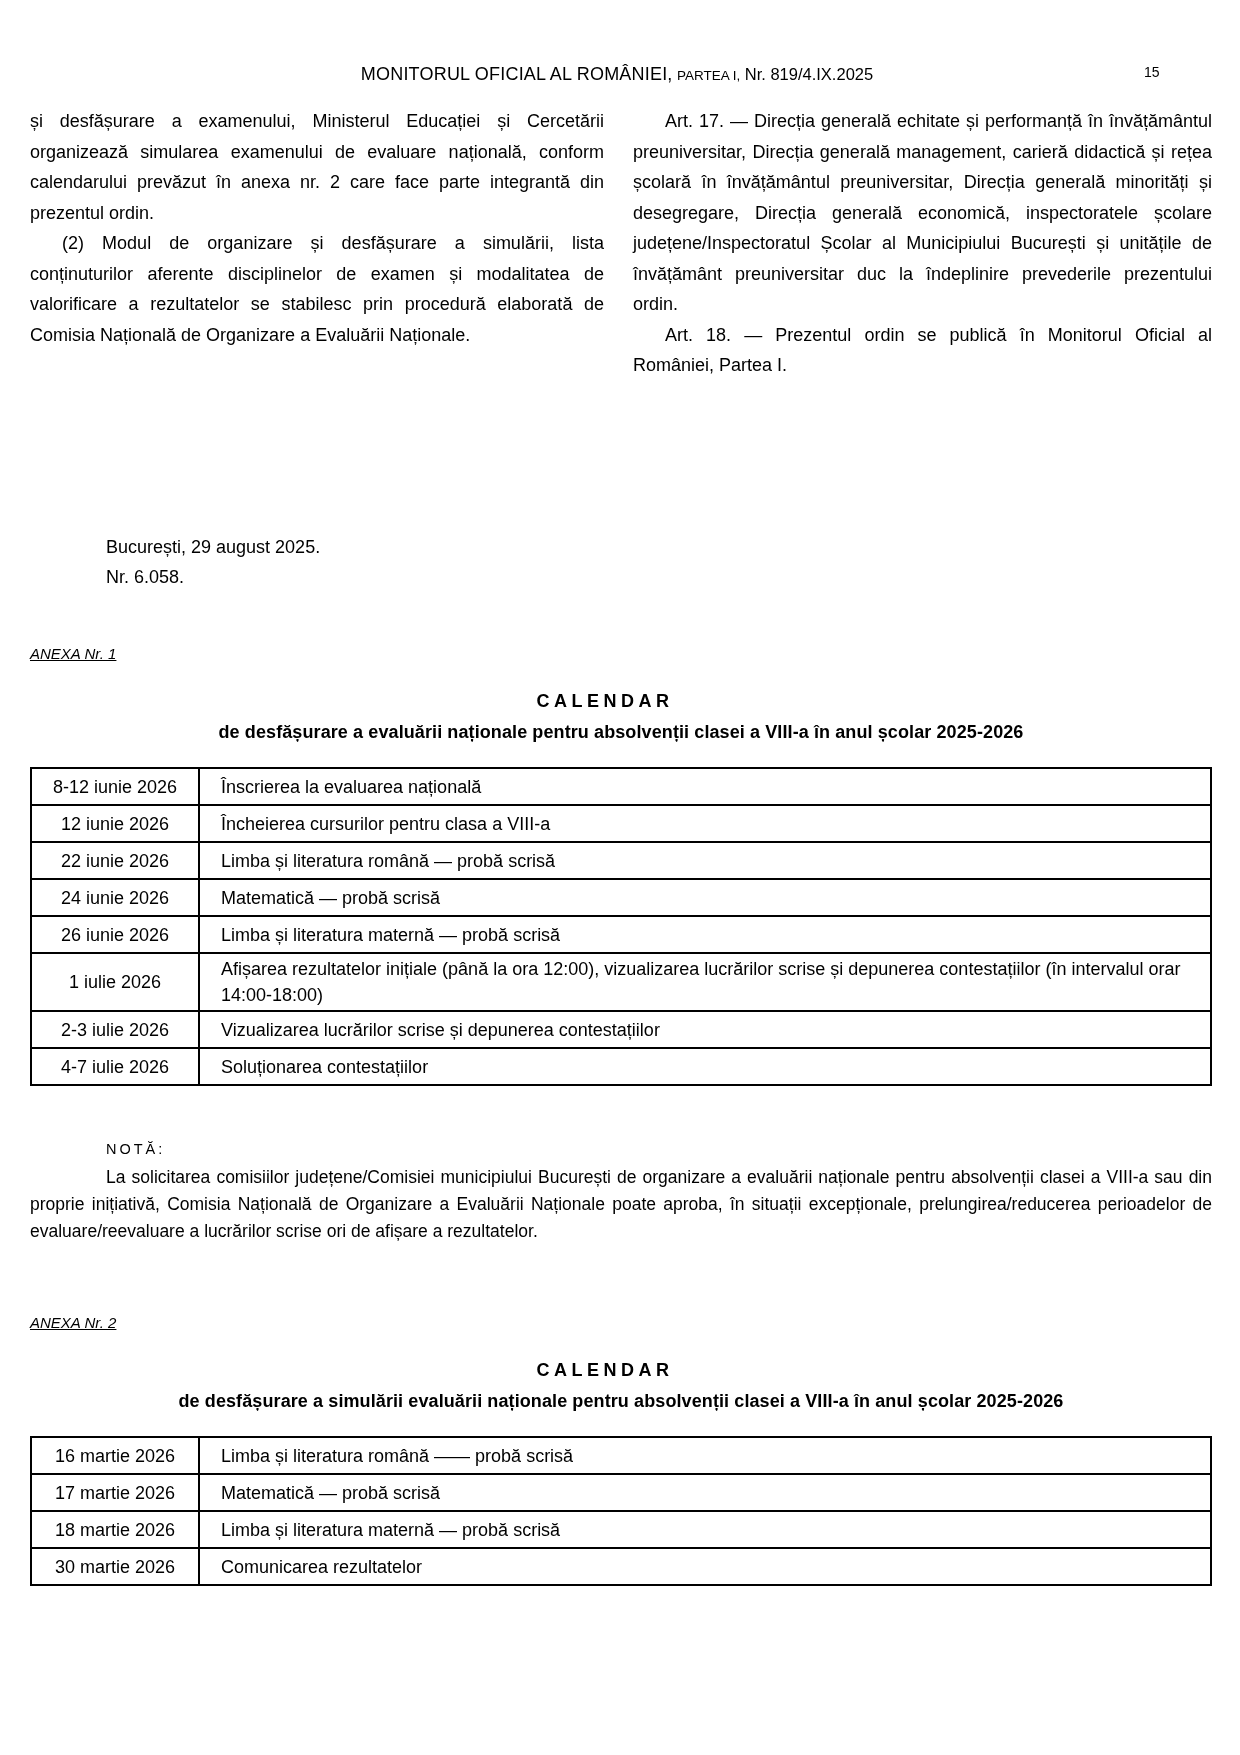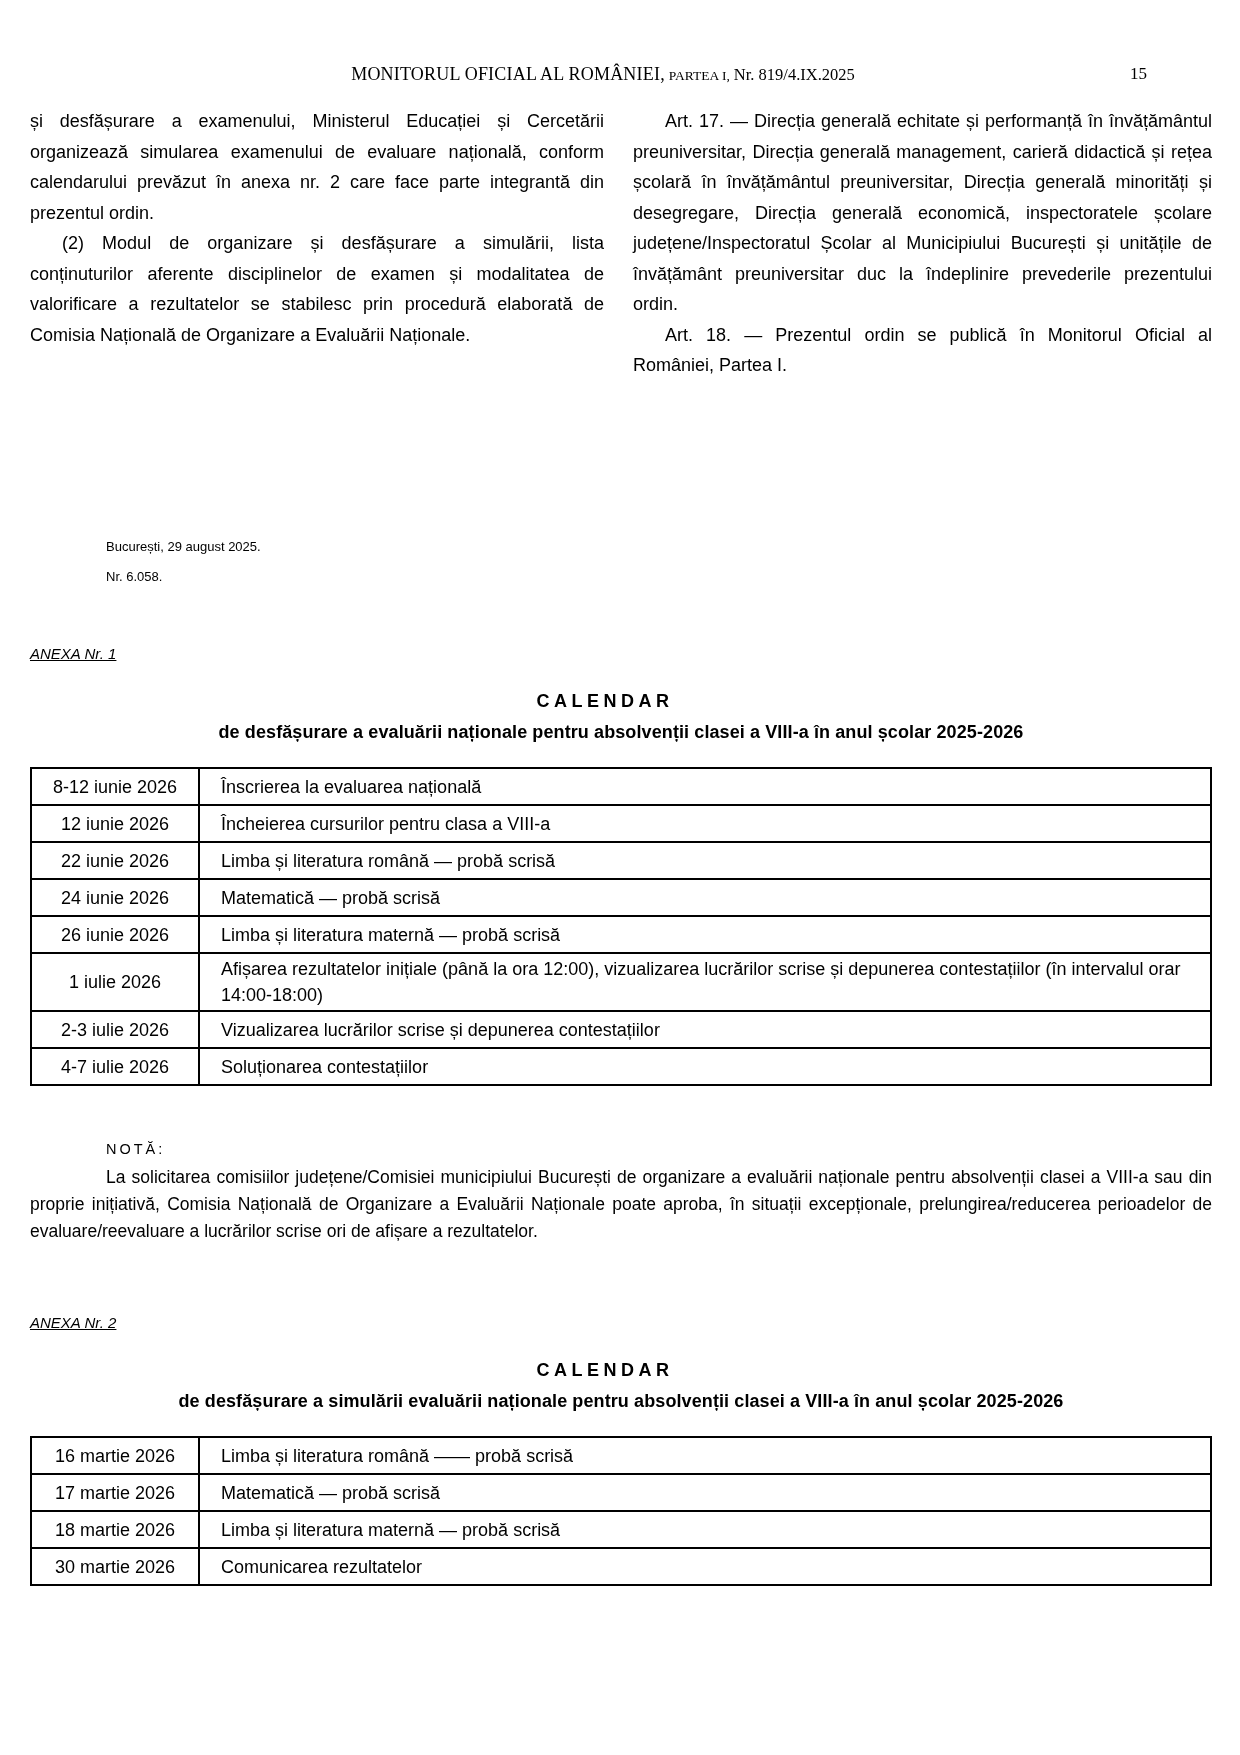--- a/index.html
+++ b/index.html
@@ -17,39 +17,38 @@
   }
   .page {
     position: absolute;
     left: 0; top: 0;
     width: 1240px; height: 1755px;
   }
 
   
   .header {
     position: absolute;
-    top: 64px; left: 12px;
+    top: 64px; left: 26px;
     width: 1182px;
     height: 26px;
-    font-family: Liberation Serif, serif;
   }
   .header-center {
     position: absolute;
     left: 0; top: 0;
     width: 1182px;
     text-align: center;
     white-space: nowrap;
   }
   .h-main  { font-size: 18px; letter-spacing: 0.2px; }
   .h-part  { font-size: 13.5px; }
   .h-issue { font-size: 16.5px; }
   .page-number {
     position: absolute;
     left: 1118px; top: 0px;
-    font-size: 17px;
+    font-size: 14px;
   }
 
   
   .cols {
     position: absolute;
     top: 106px; left: 30px;
     width: 1182px;
     display: flex;
   }
   .col { text-align: justify; font-size: 18px; line-height: 30.5px; }
@@ -68,21 +67,21 @@
     line-height: 32px;
   }
   .signature p { margin: 0; }
   .sig-name { font-weight: bold; }
 
   
   .issue-info {
     position: absolute;
     top: 532px; left: 30px;
     width: 1182px;
-    font-size: 13px;
+    font-size: 18px;
     line-height: 30px;
   }
   .issue-info p { margin: 0; padding-left: 76px; }
 
   
   .annex-label {
     position: absolute;
     left: 30px;
     width: 1182px;
     text-align: left;

